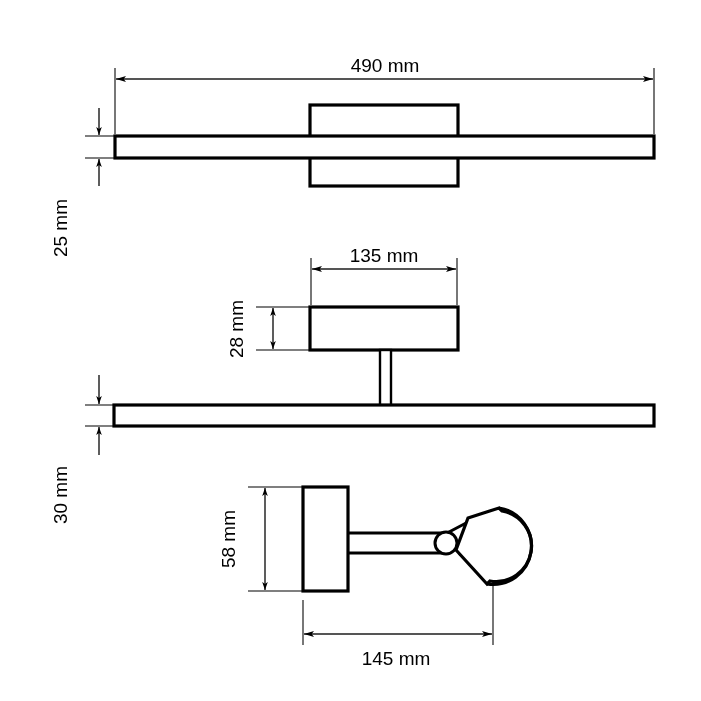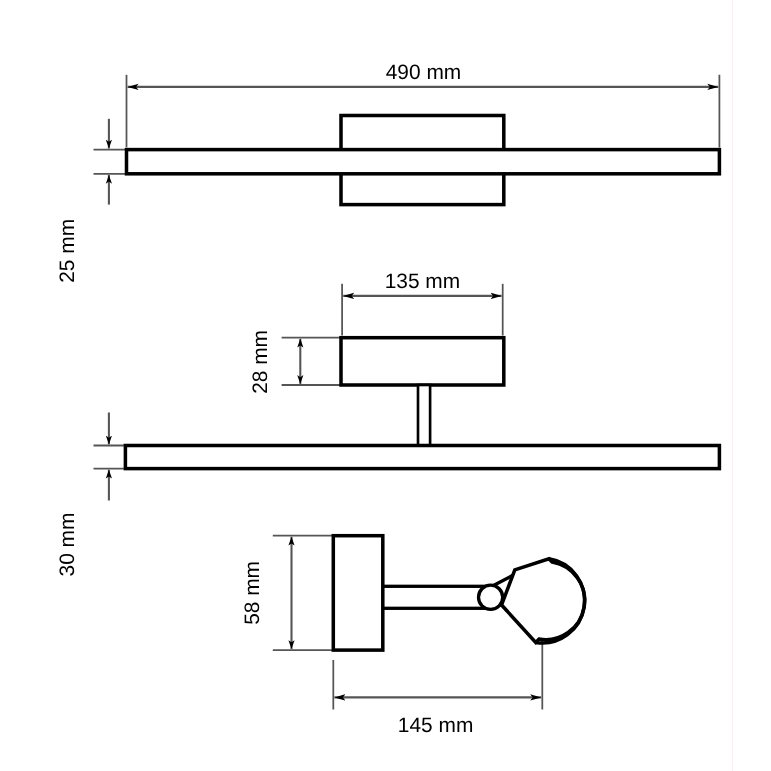--- a/index.html
+++ b/index.html
@@ -11,21 +11,21 @@
     width: 701px;
     height: 701px;
     font-family: "Liberation Sans", sans-serif;
     -webkit-font-smoothing: antialiased;
   }
   #drawing-root {
     position: relative;
     width: 666px;
     height: 701px;
     overflow: hidden;
-    background: #f9a8d4;
+    background: #bef264;
   }
   svg#tech-drawing {
     display: block;
     width: 701px;
     height: 701px;
   }
   .dim-text {
     font-family: "Liberation Sans", sans-serif;
     font-size: 19px;
     fill: #000000;

